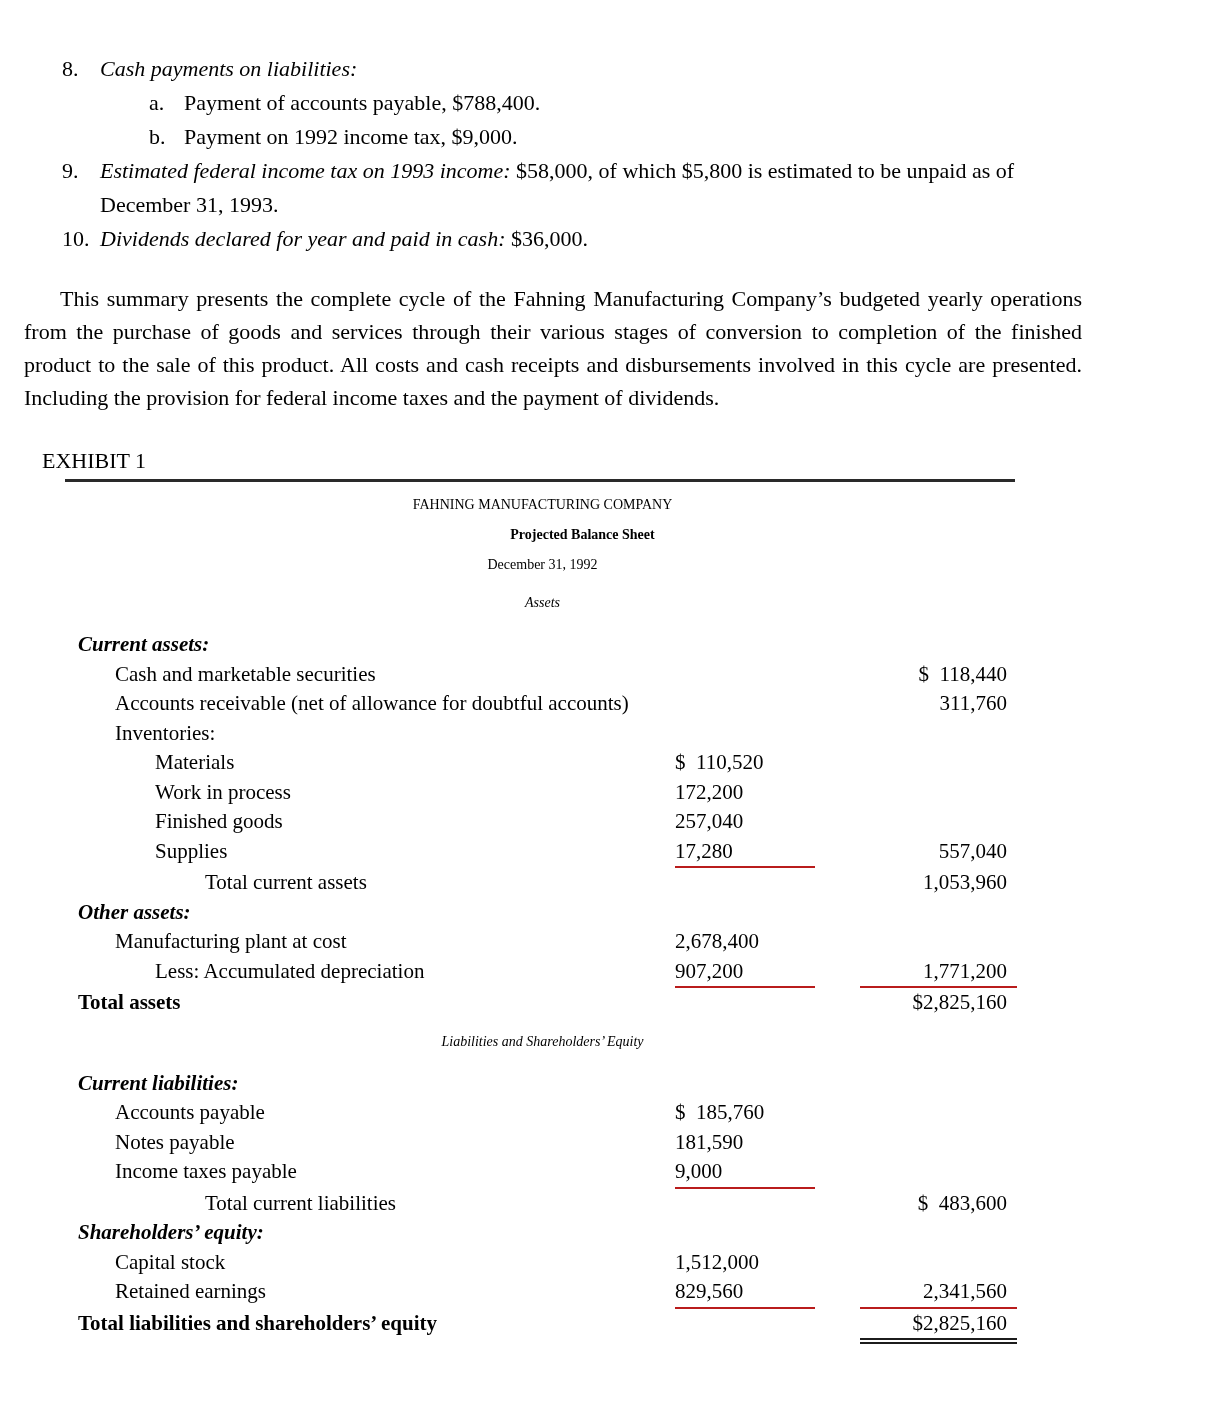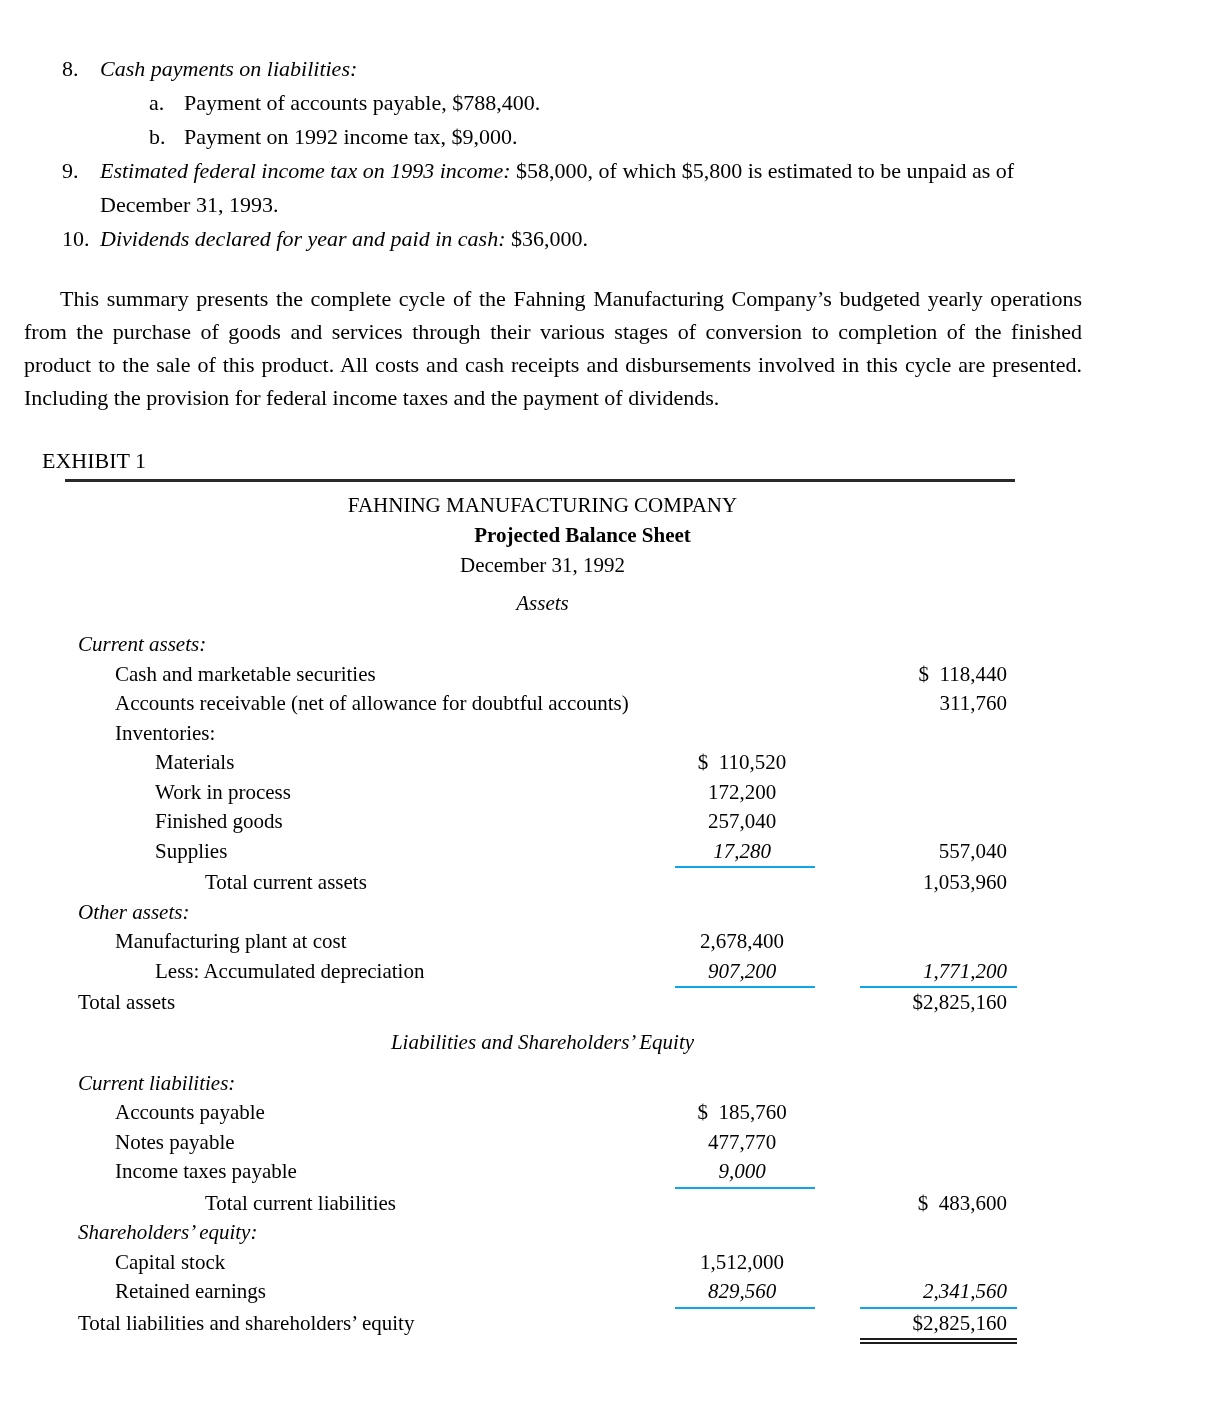--- a/index.html
+++ b/index.html
@@ -21,38 +21,38 @@
   
   .summary {
     margin: 26px 0 0 24px; width: 1058px; font-size: 22px; line-height: 33px;
     text-align: justify; text-indent: 36px;
   }
 
   
   .exhibit { margin-top: 34px; }
   .exhibit-label { margin-left: 42px; font-size: 22px; }
   .exhibit-rule { margin-left: 65px; width: 950px; border-top: 3px solid #2a2a2a; margin-top: 5px; }
-  .bs-center { width: 1085px; text-align: center; font-size: 21px; line-height: 30px; }
+  .bs-center { width: 1085px; text-align: center; font-size: 14px; line-height: 30px; }
   .bs-company { margin-top: 8px; }
   .bs-title { font-weight: bold; padding-left: 40px; }
   .bs-sect-assets { margin-top: 8px; }
   .bs-sect-liab { margin-top: 9px; margin-bottom: 7px; }
 
   
   .bs-table { margin-top: 12px; }
   .bs-row { display: flex; width: 1017px; font-size: 21px; line-height: 29.5px; align-items: baseline; }
   .bs-label { flex: 1; box-sizing: border-box; }
-  .ind-0 { padding-left: 78px; }
+  .ind-0 { padding-left: 78px; font-weight: bold; }
   .ind-1 { padding-left: 115px; }
   .ind-2 { padding-left: 155px; }
   .ind-3 { padding-left: 205px; }
-  .bs-mid   { flex: 0 0 140px; text-align: center; white-space: pre; box-sizing: border-box; padding-right: 6px; }
+  .bs-mid   { flex: 0 0 140px; text-align: left; white-space: pre; box-sizing: border-box; padding-right: 6px; }
   .bs-gap   { flex: 0 0 45px; }
   .bs-right { flex: 0 0 157px; text-align: right; white-space: pre; box-sizing: border-box; padding-right: 10px; }
-  .ul  { border-bottom: 2px solid #0ea5e9; font-style: italic; }
+  .ul  { border-bottom: 2px solid #b91c1c; }
   .dul { border-bottom: 6px double #1c1c1c; }
 </style>
 </head>
 <body>
 
 <div class="page">
 
   <div class="notes" id="notes-list">
       <div class="note-item">
         <span class="note-num">8.</span>
@@ -178,21 +178,21 @@
           <div class="bs-right"></div>
         </div>
         <div class="bs-row">
           <div class="bs-label ind-1">Accounts payable</div>
           <div class="bs-mid">$  185,760</div>
           <div class="bs-gap"></div>
           <div class="bs-right"></div>
         </div>
         <div class="bs-row">
           <div class="bs-label ind-1">Notes payable</div>
-          <div class="bs-mid">477,770</div>
+          <div class="bs-mid">181,590</div>
           <div class="bs-gap"></div>
           <div class="bs-right"></div>
         </div>
         <div class="bs-row">
           <div class="bs-label ind-1">Income taxes payable</div>
           <div class="bs-mid ul">9,000</div>
           <div class="bs-gap"></div>
           <div class="bs-right"></div>
         </div>
         <div class="bs-row">

